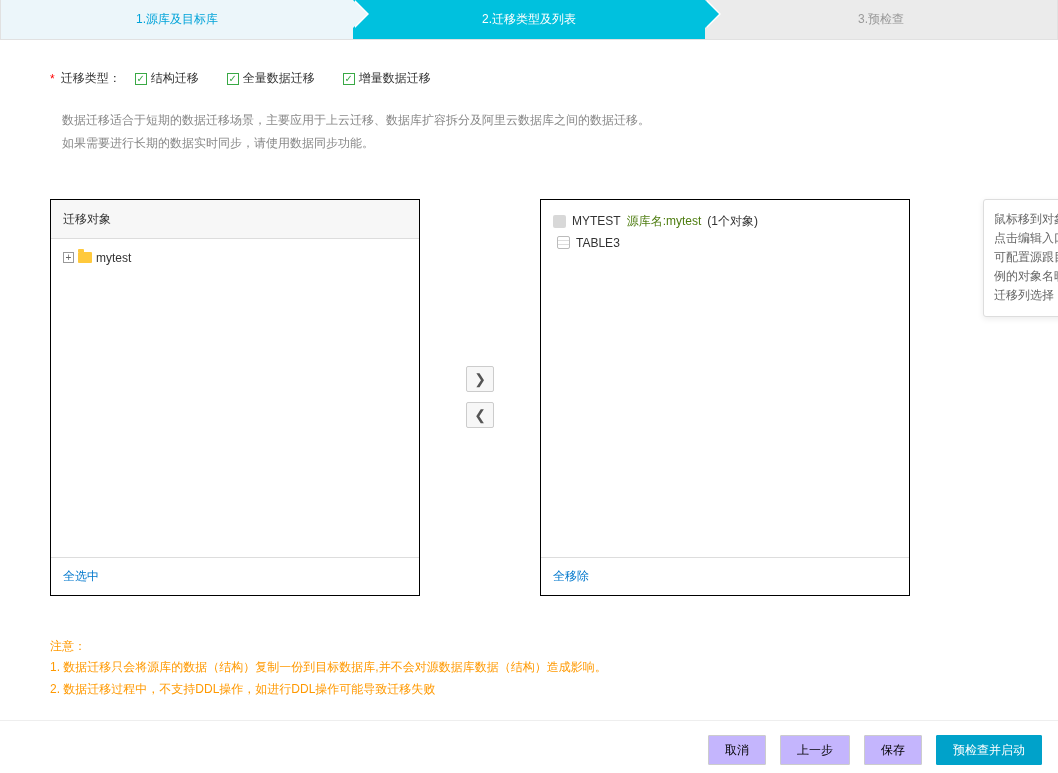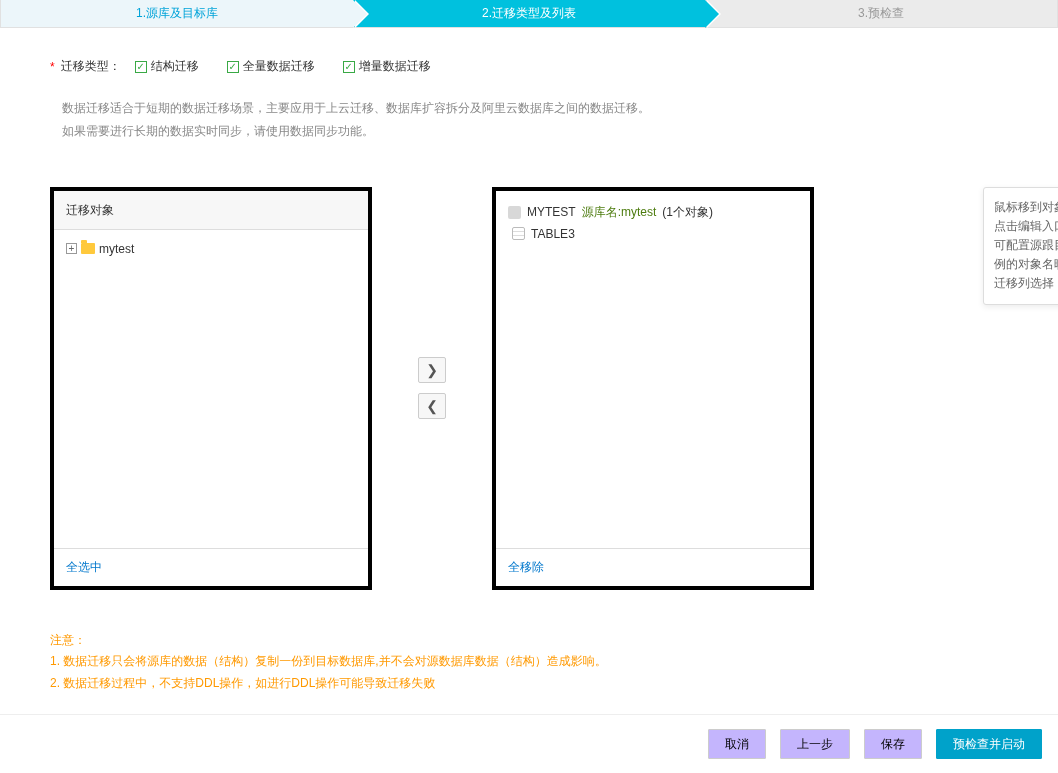--- a/index.html
+++ b/index.html
@@ -1,18 +1,18 @@
 <!DOCTYPE html>
 <html><head>
 <meta charset="utf-8">
 <style>
 * { box-sizing: border-box; margin: 0; padding: 0; }
 body { font-family: "Microsoft YaHei", Arial, sans-serif; font-size: 12px; color: #333; background: #fff; width: 1058px; }
 
-.steps { display: flex; height: 28px; border: 1px solid #e1e1e1; border-top: none; }
+.steps { display: flex; height: 40px; border: 1px solid #e1e1e1; border-top: none; }
 .step { flex: 1; display: flex; align-items: center; justify-content: center; position: relative; font-size: 12px; }
 .step1 { background: #ecf6fa; color: #00a3d9; }
 .step2 { background: #00c1de; color: #fff; }
 .step3 { background: #ebebeb; color: #999; }
 .step::after { content: ""; position: absolute; right: -14px; top: 0; width: 0; height: 0; border-top: 14px solid transparent; border-bottom: 14px solid transparent; z-index: 2; }
 .step1::after { border-left: 14px solid #ecf6fa; }
 .step2::after { border-left: 14px solid #00c1de; }
 .step::before { content: ""; position: absolute; right: -16px; top: 0; width: 0; height: 0; border-top: 14px solid transparent; border-bottom: 14px solid transparent; border-left: 14px solid #fff; z-index: 1; }
 .step3::after, .step3::before { display: none; }
 
@@ -20,21 +20,21 @@
 
 .type-row { margin-bottom: 22px; display: flex; align-items: center; }
 .required { color: #f00; margin-right: 6px; }
 .type-label { margin-right: 14px; }
 .cb { display: inline-flex; align-items: center; margin-right: 28px; }
 .cb-box { width: 12px; height: 12px; border: 1px solid #39a945; display: inline-flex; align-items: center; justify-content: center; margin-right: 4px; color: #39a945; font-size: 10px; line-height: 1; }
 
 .desc { color: #888; line-height: 1.9; margin-bottom: 44px; padding-left: 12px; }
 
 .transfer { display: flex; gap: 0; position: relative; }
-.panel { width: 322px; border: 4px solid #000000; display: flex; flex-direction: column; }
+.panel { width: 370px; border: 1px solid #000000; display: flex; flex-direction: column; }
 .panel-head { background: #f7f7f7; padding: 10px 12px; border-bottom: 1px solid #ddd; line-height: 1.5; }
 .panel-body { flex: 1; padding: 10px 12px; min-height: 318px; }
 .panel-foot { border-top: 1px solid #ddd; padding: 10px 12px; }
 .link { color: #07c; cursor: pointer; }
 .hint { color: #f90; }
 
 .tree-item { display: flex; align-items: center; gap: 4px; padding: 2px 0; }
 .expand { width: 11px; height: 11px; border: 1px solid #999; display: inline-flex; align-items: center; justify-content: center; font-size: 10px; color: #666; line-height: 1; }
 .folder-ico { width: 14px; height: 11px; background: #ffc93c; border-radius: 1px; position: relative; }
 .folder-ico::before { content: ""; position: absolute; top: -3px; left: 0; width: 6px; height: 3px; background: #ffc93c; border-radius: 1px 1px 0 0; }

